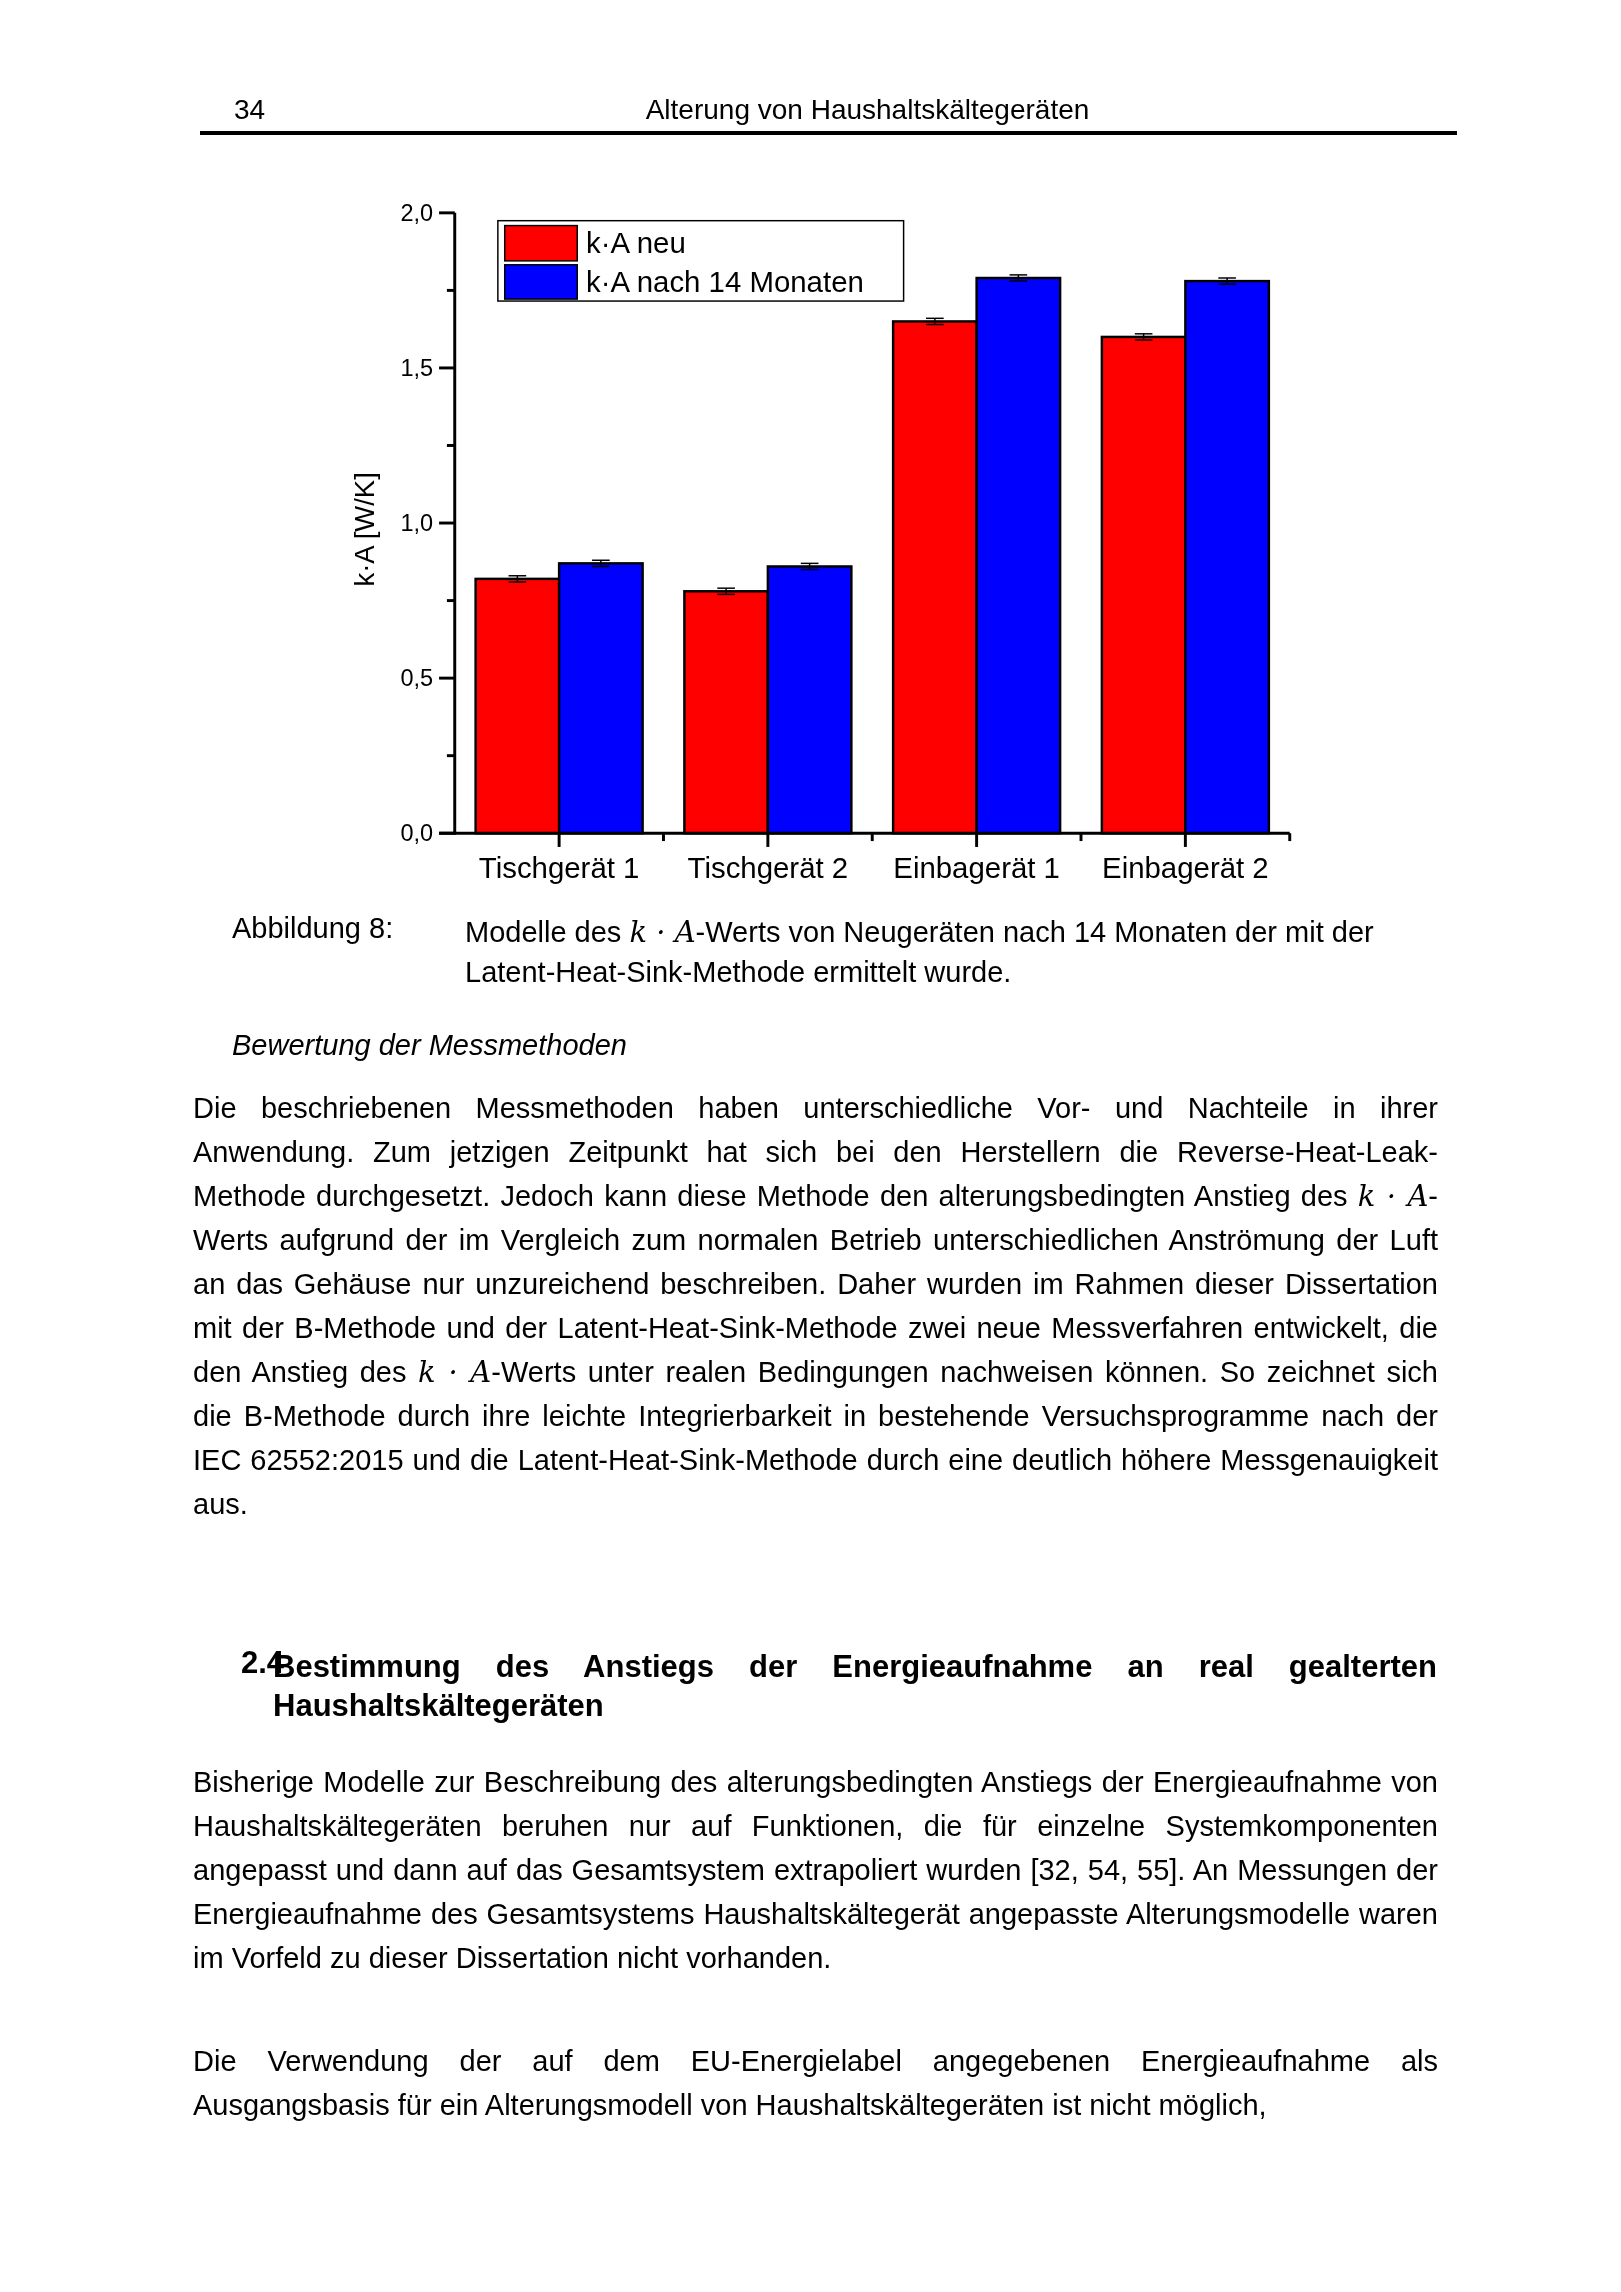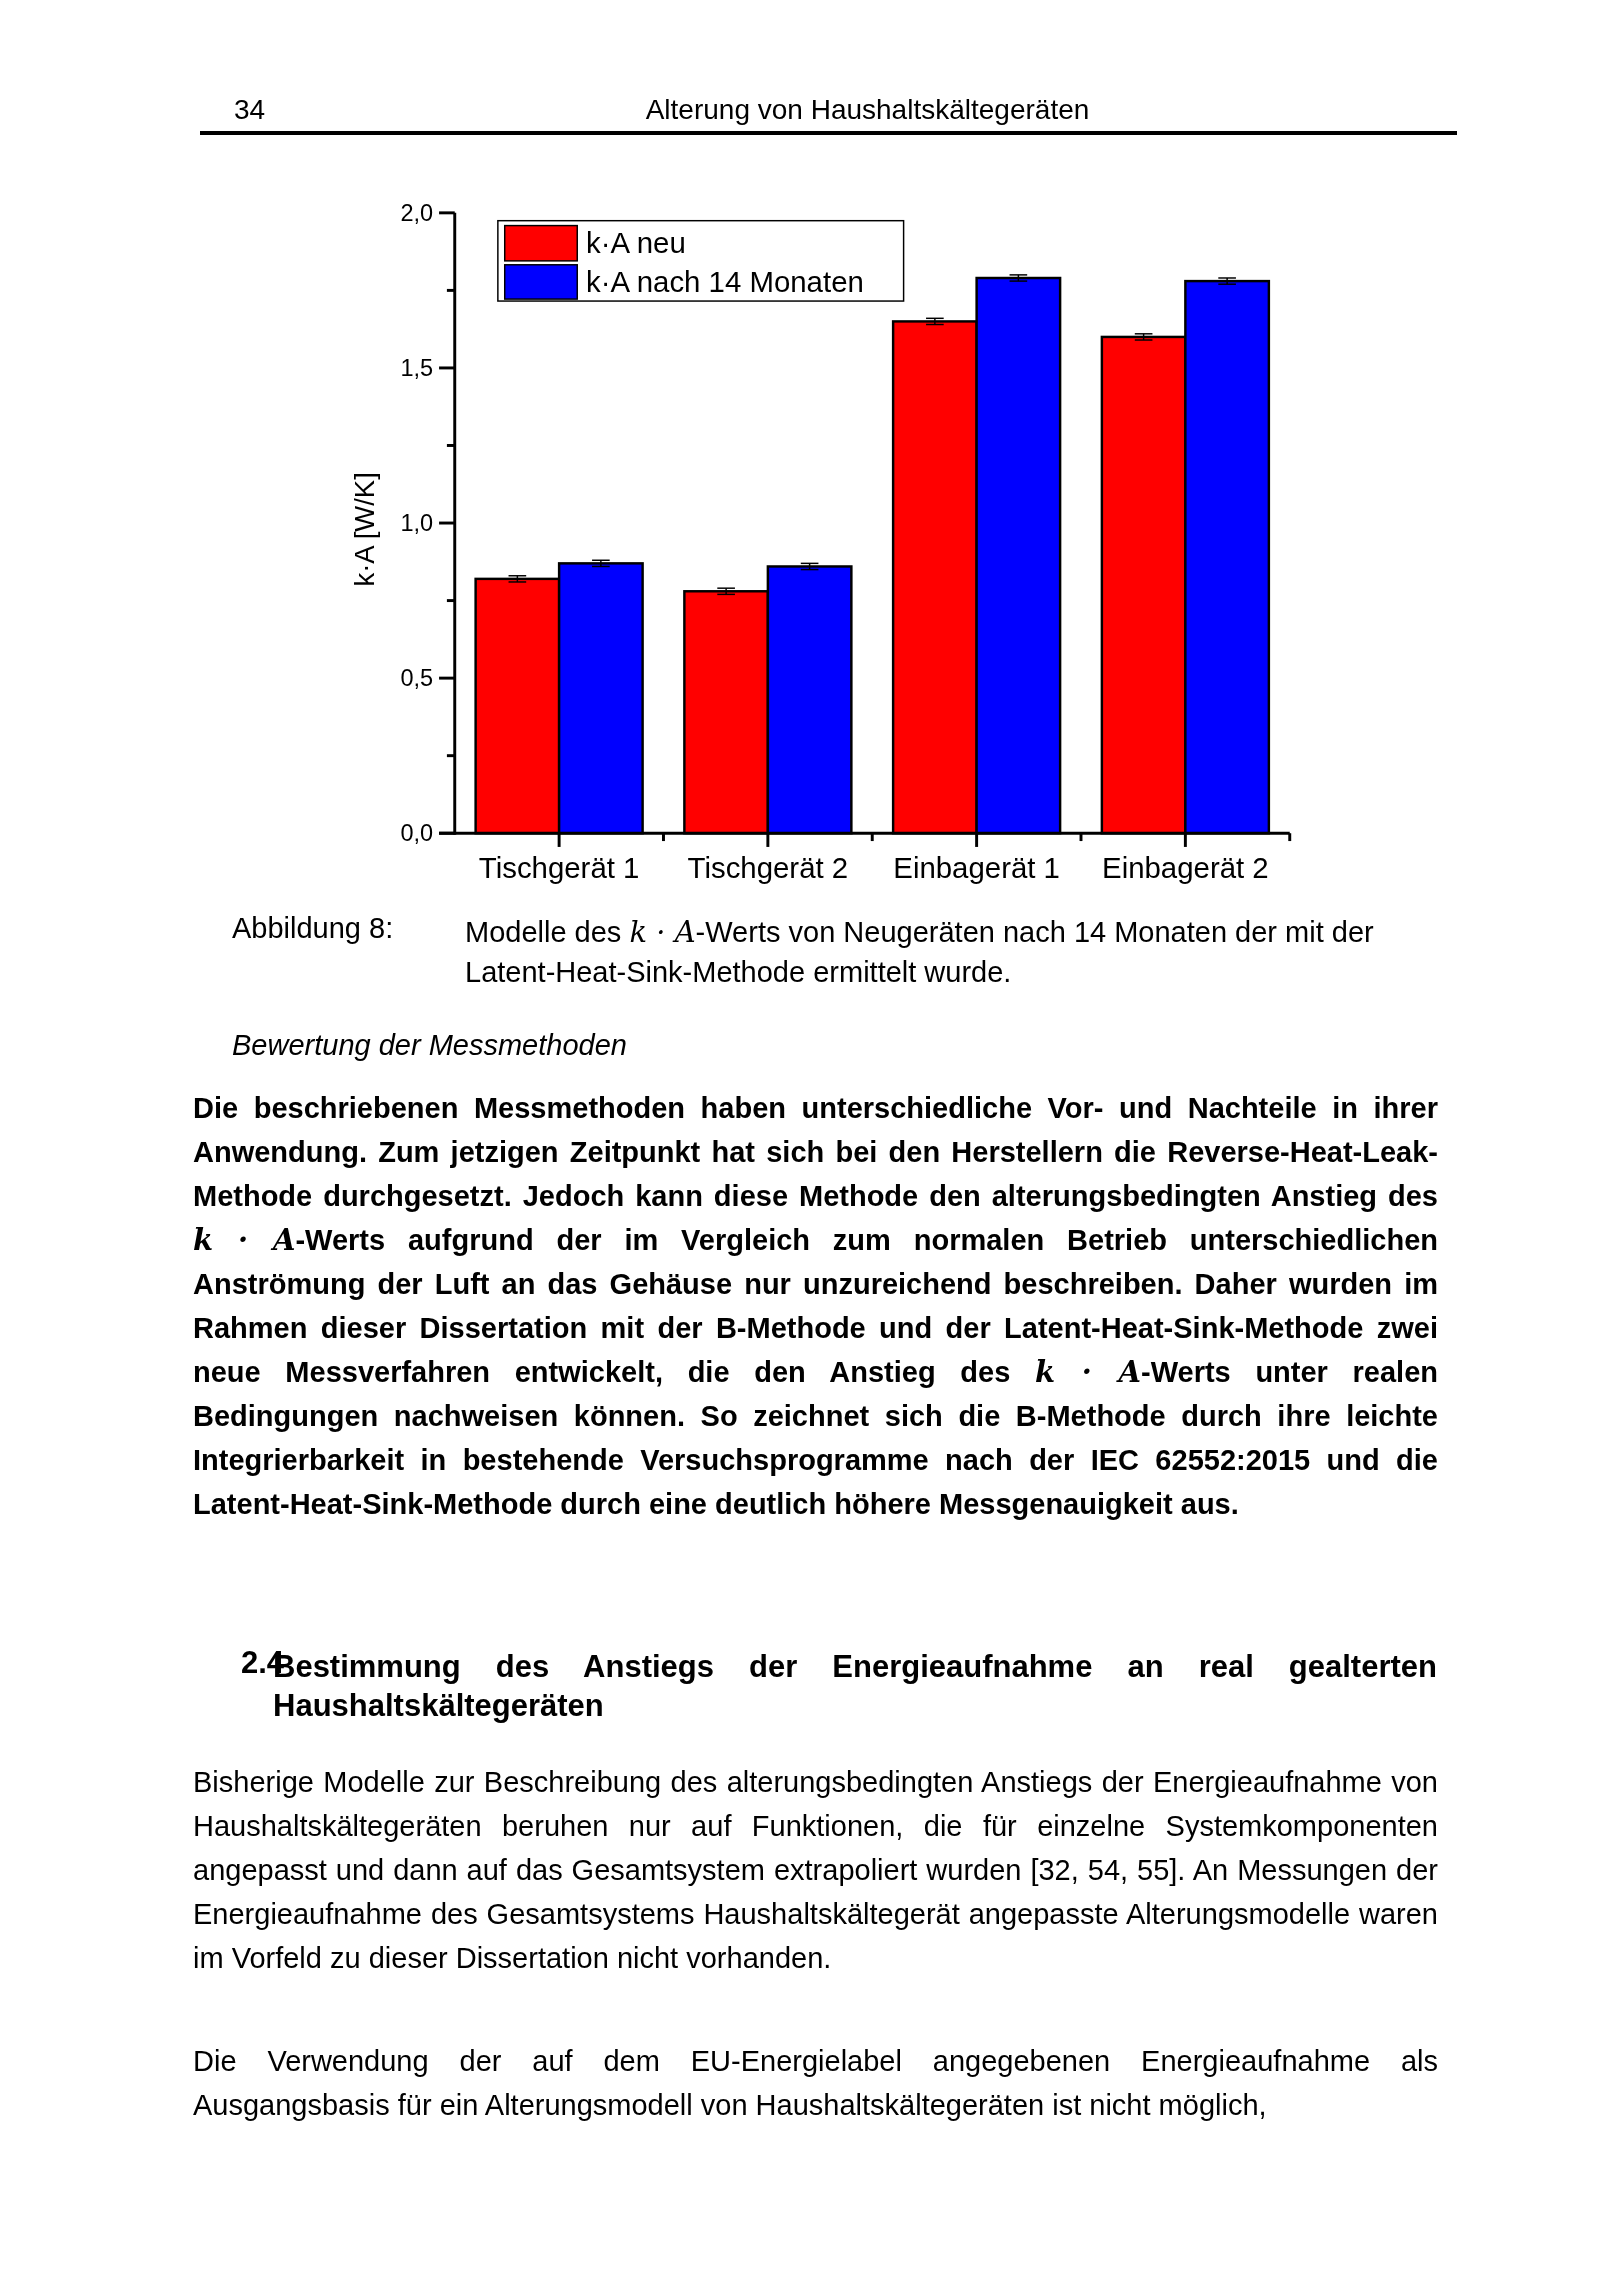--- a/index.html
+++ b/index.html
@@ -15,21 +15,21 @@
   .cat-label { font-size: 30px; font-family: "Liberation Sans", sans-serif; }
   .legend-text { font-size: 30px; font-family: "Liberation Sans", sans-serif; }
   .axis-title { font-size: 28px; font-family: "Liberation Sans", sans-serif; }
 
   #caption-label { left: 232px; top: 912px; font-size: 29px; }
   #caption-text { left: 465px; top: 912px; width: 980px; font-size: 29px; line-height: 40px; }
   .math { font-family: "DejaVu Serif", serif; font-style: italic; }
 
   #subheading { left: 193px; top: 1029px; font-size: 29px; font-style: italic; margin-left: 39px; }
   .para { left: 193px; width: 1245px; font-size: 29px; line-height: 44px; text-align: justify; }
-  #para1 { top: 1086px; font-weight: bold; }
+  #para1 { top: 1086px; }
   #section-heading { left: 193px; top: 1643px; width: 1245px; font-size: 31px; font-weight: bold; line-height: 39px; }
   #section-num { position: absolute; left: 0; top: 0; margin-left: 48px; }
   #section-title { position: absolute; left: 80px; top: 4px; width: 1164px; text-align: justify; text-align-last: left; }
   #para2 { top: 1760px; }
   #para3 { top: 2039px; }
 </style>
 </head>
 <body>
 
 <div id="page-header-num" class="abs">34</div>

